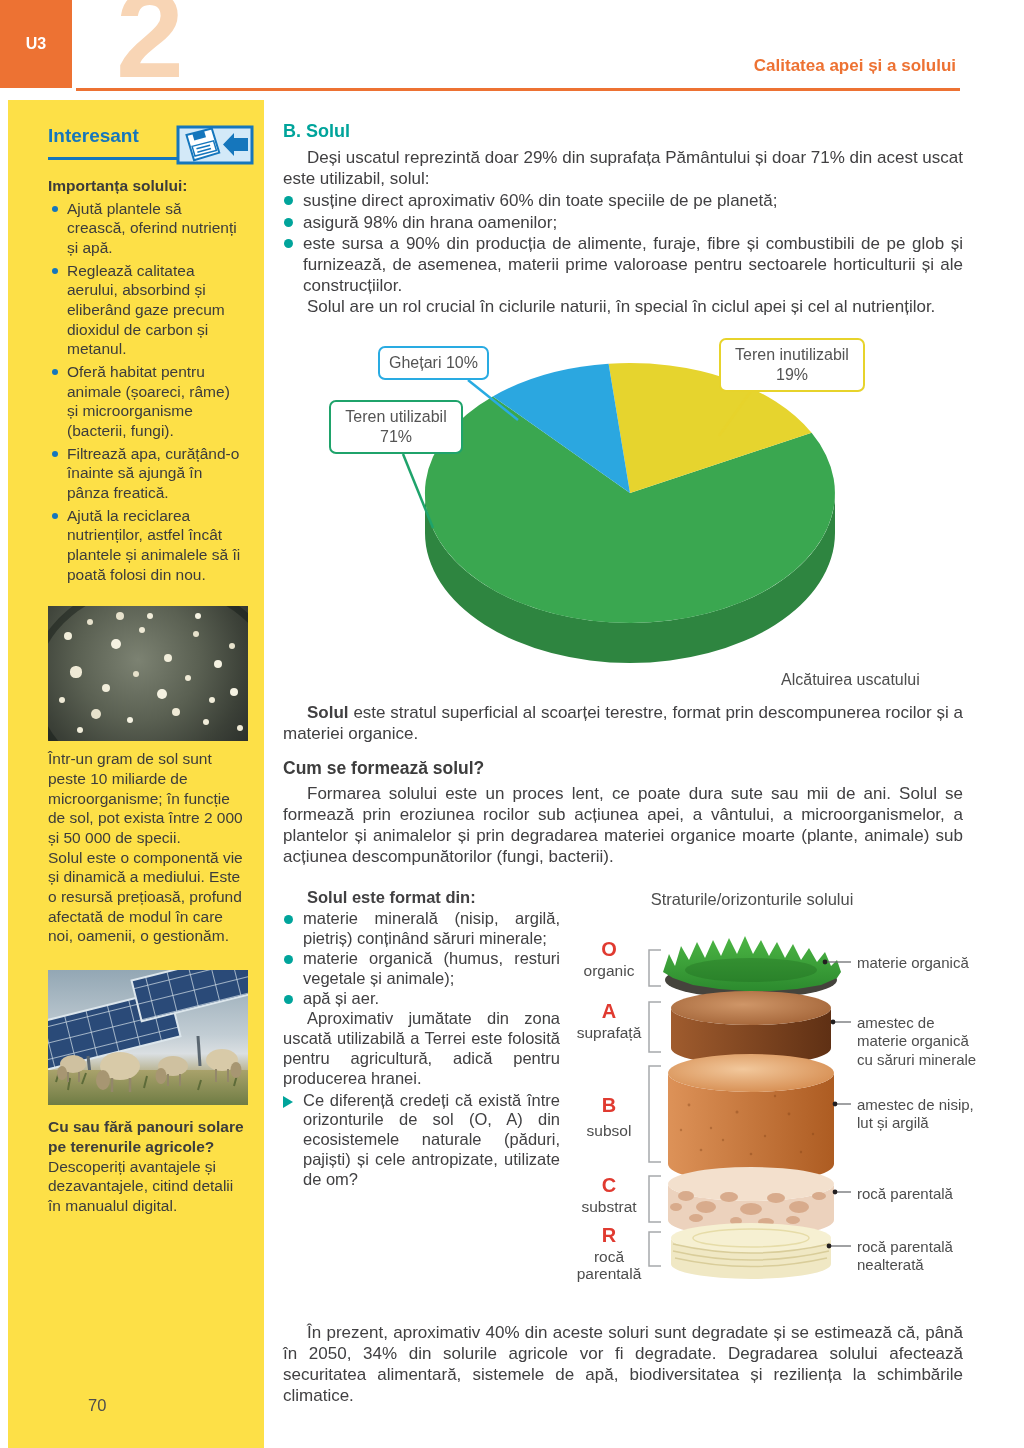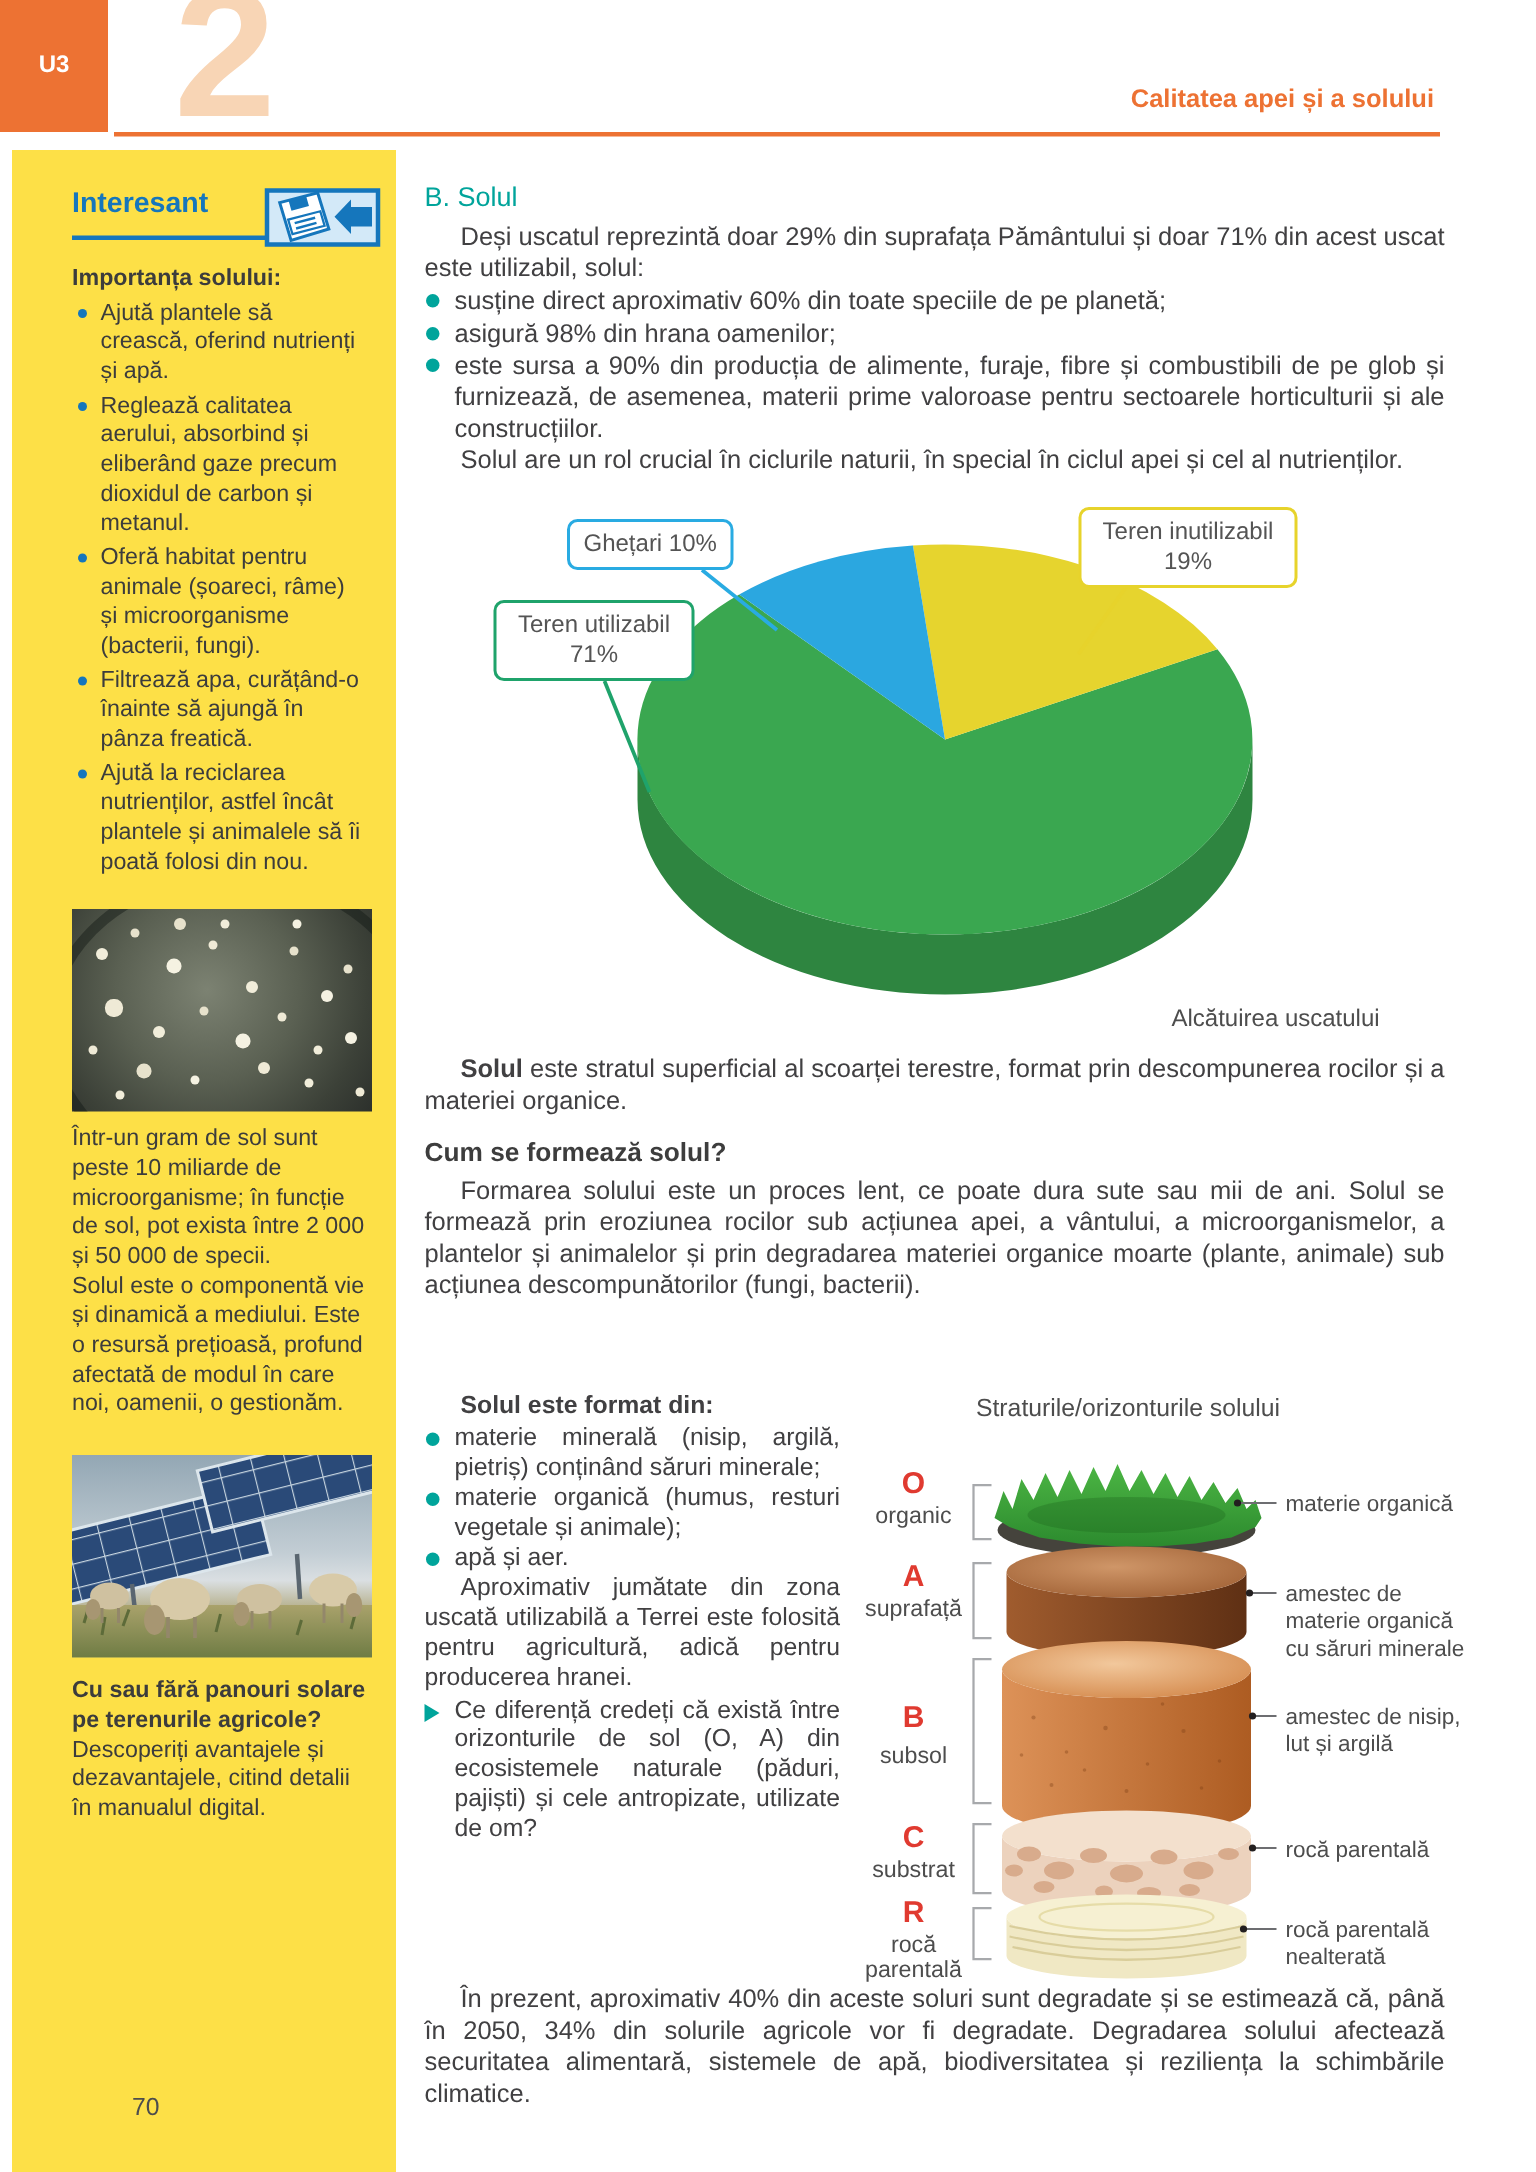--- a/index.html
+++ b/index.html
@@ -38,21 +38,21 @@
       70px 8px 0 2px #e7e2cc,148px 8px 0 1px #f5f2e2,190px 120px 0 1px #efead6,30px 122px 0 1px #f1edda;}
   .petri-rim{position:absolute;right:-34px;top:-26px;width:238px;height:196px;border-radius:50%;
     border:7px solid rgba(18,24,20,.45);}
   .solar{margin-top:24px;background:linear-gradient(#93a7b4 0%,#c2cdd4 48%,#dadfe2 62%,#b8b391 75%,#8c9459 100%);}
   .sb-q-title{font-weight:bold;margin:12px 0 0;}
   .sb-p{margin:0;}
   .page-num{left:88px;top:1396px;font-size:16.5px;color:#4d4d4d;}
 
   
   .main-block{left:283px;width:680px;font-size:17px;line-height:1.24;text-align:justify;}
-  .section-title{font-size:18px;font-weight:normal;color:#00a49b;margin:0 0 5px;text-align:left;}
+  .section-title{font-size:18px;font-weight:bold;color:#00a49b;margin:0 0 5px;text-align:left;}
   .indent{text-indent:24px;margin:0;}
   .teal-list{list-style:none;margin:1px 0 0;padding:0;}
   .teal-list li{position:relative;padding-left:20px;margin:0;}
   .teal-list li::before{content:"";position:absolute;left:1px;top:6px;width:9px;height:9px;
     border-radius:50%;background:#00a49b;}
   .formation-title{font-size:17.5px;font-weight:bold;color:#3d3d3d;margin:14px 0 3px;text-align:left;}
   .comp-title{font-weight:bold;margin:0;text-indent:24px;text-align:left;}
   .q-list{list-style:none;margin:2px 0 0;padding:0;}
   .q-list li{position:relative;padding-left:20px;margin-top:2px;}
   .q-list li::before{content:"";position:absolute;left:0;top:5px;width:0;height:0;
@@ -62,21 +62,21 @@
   .pie-wrap{left:283px;top:338px;width:712px;height:366px;}
   .pie-svg{position:absolute;left:0;top:0;}
   .callout{position:absolute;background:#fff;border-radius:7px;color:#545454;font-size:16px;
     text-align:center;padding:5px 9px;line-height:1.25;}
   .co-blue{border:2.5px solid #29abe2;left:95px;top:8px;white-space:nowrap;}
   .co-green{border:2.5px solid #1fa36b;left:46px;top:62px;width:112px;}
   .co-yellow{border:2.5px solid #e7d32b;left:436px;top:0;width:124px;}
   .chart-caption{position:absolute;left:498px;top:333px;font-size:16px;color:#4d4d4d;}
 
   
-  .twocol{left:283px;top:888px;width:712px;height:430px;margin-top:40px;}
+  .twocol{left:283px;top:888px;width:712px;height:430px;}
   .leftcol{position:absolute;left:0;top:0;width:277px;font-size:16.5px;line-height:1.21;text-align:justify;}
   .diagram{position:absolute;left:278px;top:2px;width:434px;height:418px;}
   .dg-title{position:absolute;left:38px;top:0;width:306px;text-align:center;font-size:16.5px;color:#4d4d4d;}
   .dg-letter{position:absolute;left:8px;width:80px;text-align:center;color:#e03a30;font-weight:bold;font-size:20px;}
   .dg-name{position:absolute;left:-7px;width:110px;text-align:center;color:#4d4d4d;font-size:15.5px;line-height:1.1;}
   .dg-name-r{left:3px;width:90px;}
   .dg-desc{position:absolute;left:296px;width:132px;font-size:15px;line-height:1.22;color:#4d4d4d;text-align:left;}
 </style>
 </head>
 <body>

